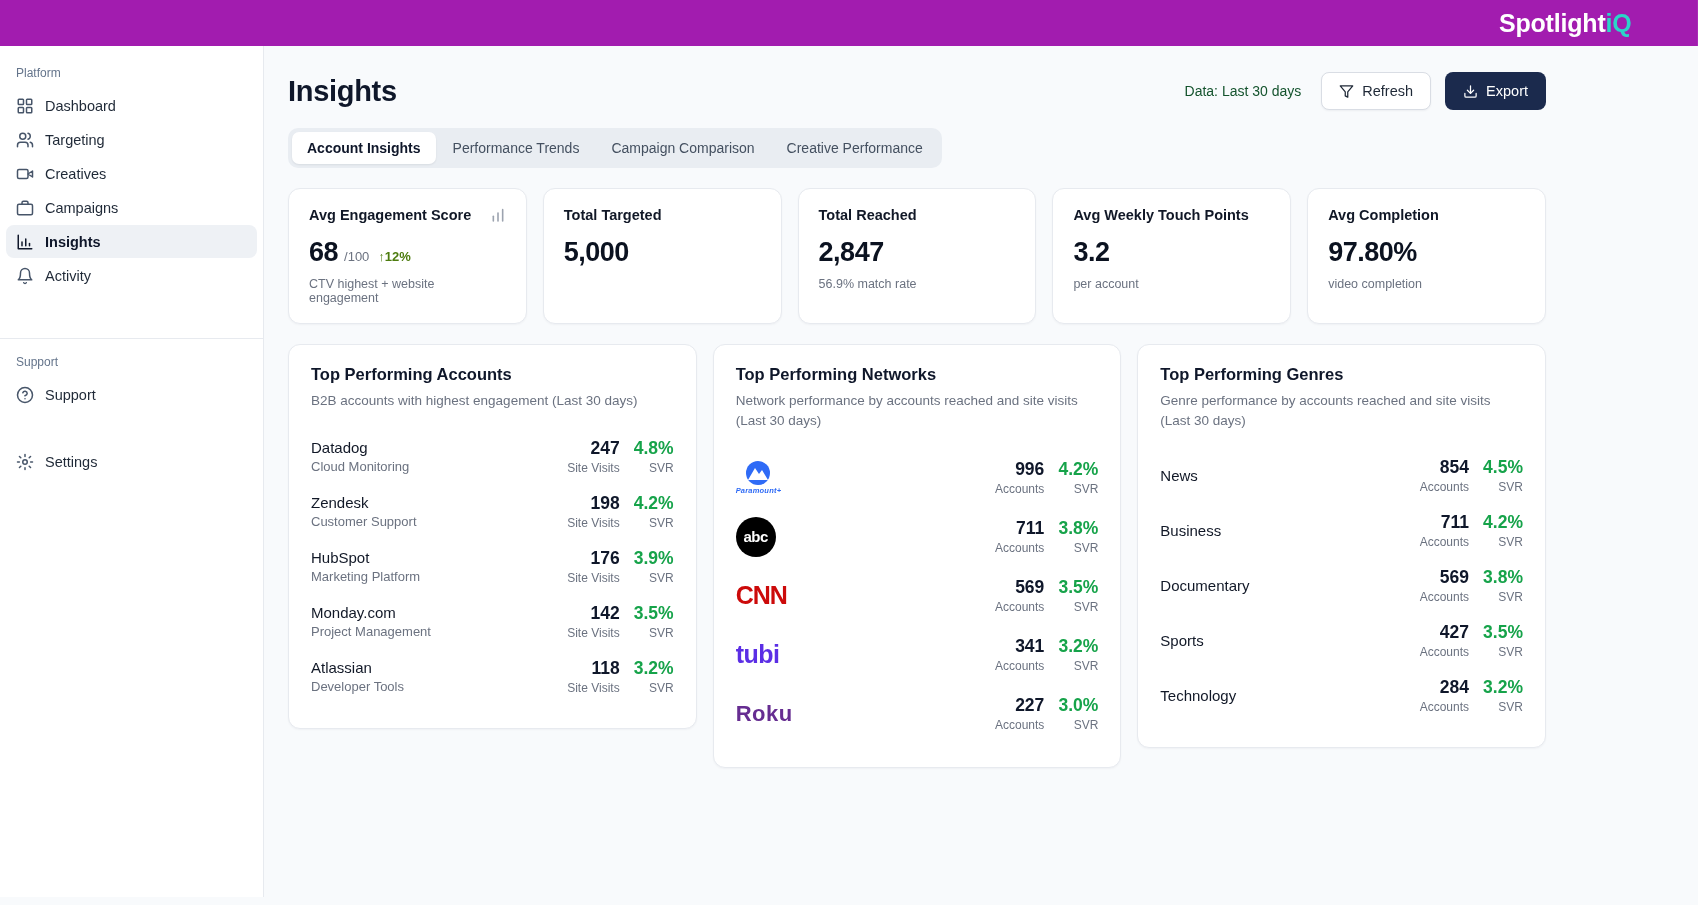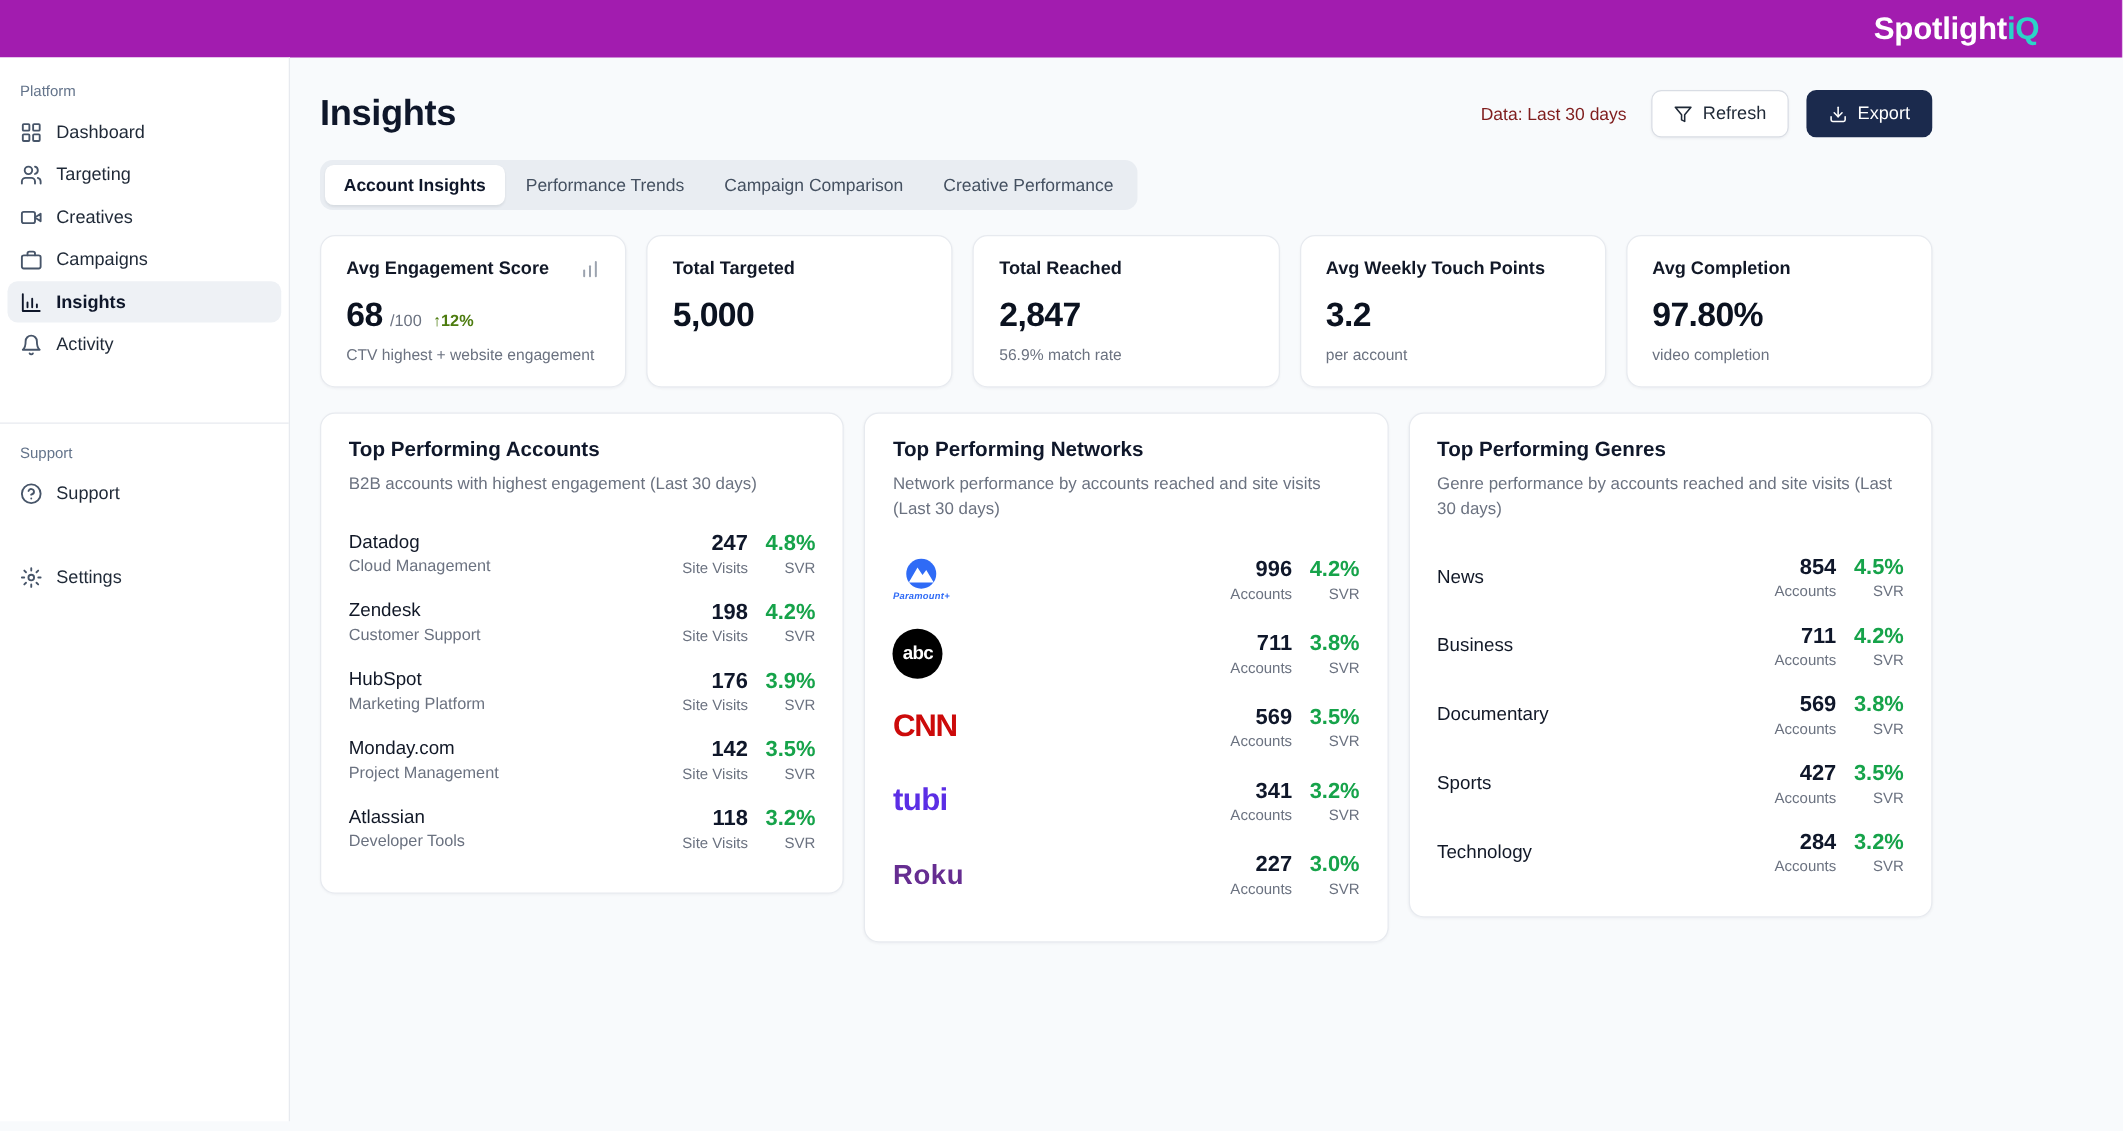--- a/index.html
+++ b/index.html
@@ -10,34 +10,34 @@
     background:#f8fafc; color:#0f172a;
   }
   
   .topbar { height:46px; background:#a21caf; display:flex; align-items:center;justify-content:flex-end; }
   .brand-wrap { width:235px; height:100%; display:flex; align-items:center; padding-left:36px; border-right:1px solid rgba(255,255,255,.08); }
   .brand { font-size:25px; font-weight:700; color:#ffffff; letter-spacing:-0.2px; }
   .brand-accent { color:#2bd4c8; }
   
   .shell { display:flex; height:851px; }
   
-  .sidebar { width:232px; flex-shrink:0; background:#ffffff; border-right:1px solid #e7eaef; padding-top:16px; }
+  .sidebar { width:264px; flex-shrink:0; background:#ffffff; border-right:1px solid #e7eaef; padding-top:16px; }
   .side-label { font-size:12px; color:#64748b; padding:0 16px; margin:4px 0 9px; }
   .side-item { display:flex; align-items:center; gap:11px; height:33px; margin:0 6px 1px; padding:0 10px; border-radius:8px; font-size:14.5px; color:#1f2937; cursor:pointer; }
   .side-item.active { background:#eef1f5; font-weight:700; color:#0f172a; }
   .side-icon { display:flex; color:#475569; }
   .side-item.active .side-icon { color:#0f172a; }
   .side-divider { height:1px; background:#e7eaef; margin:46px 0 16px; }
   .settings-gap { margin-top:34px; }
   
   .main { flex:1; overflow:auto; padding:26px 152px 40px 24px; }
   .page-head { display:flex; justify-content:space-between; align-items:center; }
   .page-title { margin:0; font-size:29px; font-weight:800; color:#0f172a; letter-spacing:-0.3px; }
   .head-right { display:flex; align-items:center; gap:14px; }
-  .data-range { font-size:14px; color:#7f1d1d; margin-right:6px; }
+  .data-range { font-size:14px; color:#14532d; margin-right:6px; }
   .btn { display:inline-flex; align-items:center; gap:8px; height:38px; padding:0 17px; border-radius:8px; font-size:14.5px; font-weight:500; border:1px solid transparent; cursor:pointer; font-family:inherit; }
   .btn-light { background:#fff; border-color:#d9dde4; color:#1f2937; box-shadow:0 1px 2px rgba(16,24,40,.05); }
   .btn-dark { background:#1b2a4d; color:#fff; }
   
   .tabs { display:inline-flex; background:#e9edf2; padding:4px; border-radius:10px; margin-top:18px; gap:2px; }
   .tab { border:0; background:transparent; padding:8px 15px; font-size:14px; color:#445060; border-radius:7px; cursor:pointer; font-family:inherit; }
   .tab.active { background:#fff; color:#0f172a; font-weight:600; box-shadow:0 1px 2px rgba(16,24,40,.08); }
   
   .kpis { display:grid; grid-template-columns:repeat(5,1fr); gap:16px; margin-top:20px; }
   .kpi { background:#fff; border:1px solid #e7eaef; border-radius:12px; padding:18px 20px; min-height:114px; box-shadow:0 1px 2px rgba(16,24,40,.04); }
@@ -272,21 +272,21 @@
     <div class="panels">
 
       <section class="panel">
         <h2 class="panel-title">Top Performing Accounts</h2>
         <p class="panel-sub">B2B accounts with highest engagement (Last 30 days)</p>
         <div class="rows">
 
             <div class="row acct-row">
               <div>
                 <div class="row-name">Datadog</div>
-                <div class="row-desc">Cloud Management</div>
+                <div class="row-desc">Cloud Monitoring</div>
               </div>
               <div class="row-stats">
                 <div class="stat">
                   <div class="stat-num">247</div>
                   <div class="stat-label">Site Visits</div>
                 </div>
                 <div class="stat svr">
                   <div class="stat-num green">4.8%</div>
                   <div class="stat-label">SVR</div>
                 </div>

